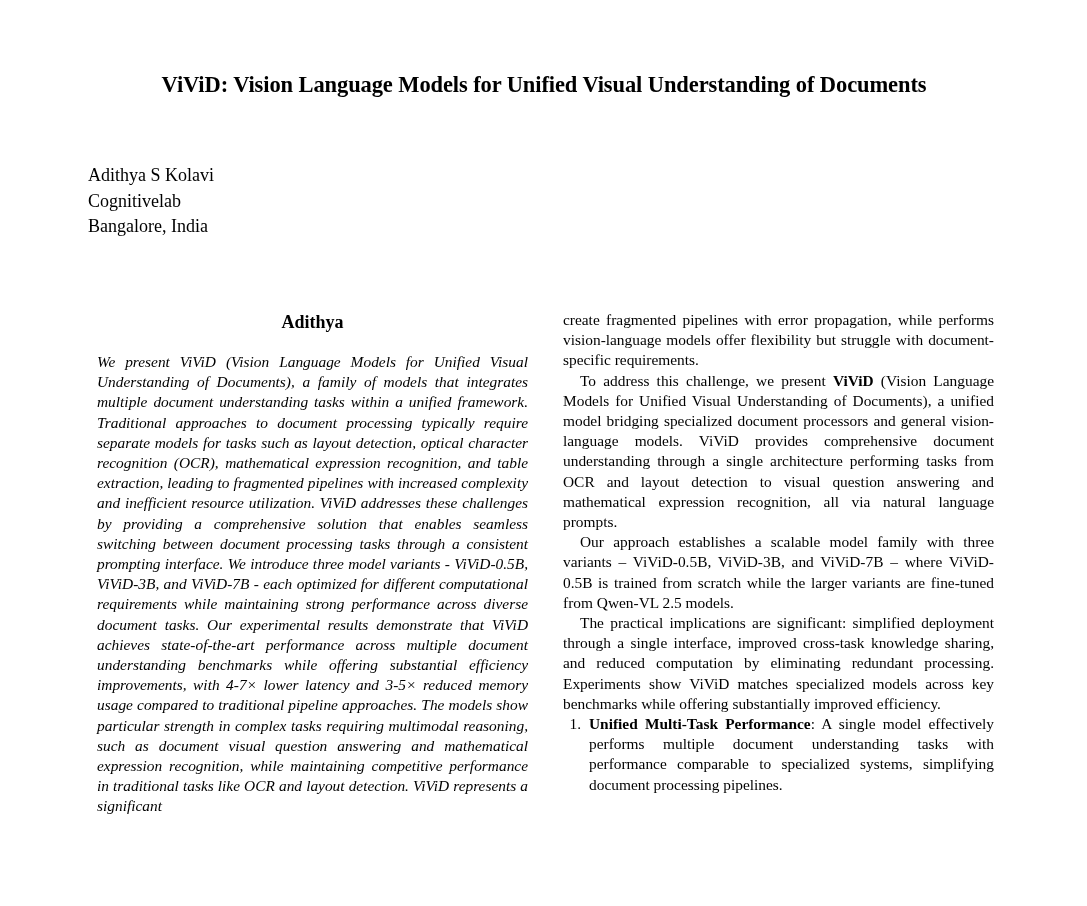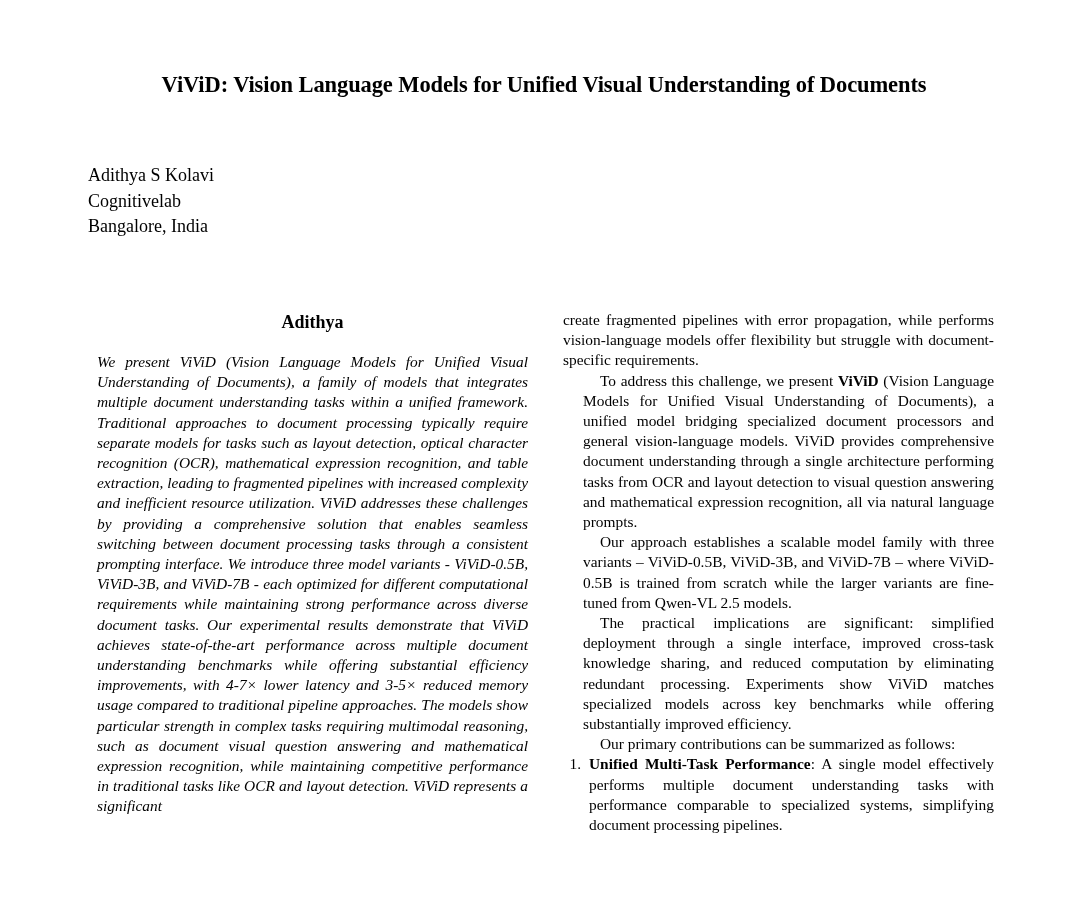--- a/index.html
+++ b/index.html
@@ -89,21 +89,21 @@
   }
 
   .body-col p {
     margin: 0;
     font-size: 15.4px;
     line-height: 20.2px;
     text-align: justify;
     text-justify: inter-word;
     font-family: "Liberation Serif", "DejaVu Serif", serif;
   }
-  .body-col p.indent { text-indent: 17px; margin-left: 20px; }
+  .body-col p.indent { text-indent: 17px; }
 
   .body-col ol {
     margin: 0;
     padding: 0 0 0 22px;
     list-style-position: outside;
   }
   .body-col ol li {
     font-size: 15.4px;
     line-height: 20.2px;
     text-align: justify;
@@ -135,20 +135,19 @@
 
   <div class="col col-right body-col">
     <p>create fragmented pipelines with error propagation, while performs vision-language models offer flexibility but struggle with document-specific requirements.</p>
 
     <p class="indent"><span>To address this challenge, we present </span><b>ViViD</b><span> (Vision Language Models for Unified Visual Understanding of Documents), a unified model bridging specialized document processors and general vision-language models. ViViD provides comprehensive document understanding through a single architecture performing tasks from OCR and layout detection to visual question answering and mathematical expression recognition, all via natural language prompts.</span></p>
 
     <p class="indent">Our approach establishes a scalable model family with three variants – ViViD-0.5B, ViViD-3B, and ViViD-7B – where ViViD-0.5B is trained from scratch while the larger variants are fine-tuned from Qwen-VL 2.5 models.</p>
 
     <p class="indent">The practical implications are significant: simplified deployment through a single interface, improved cross-task knowledge sharing, and reduced computation by eliminating redundant processing. Experiments show ViViD matches specialized models across key benchmarks while offering substantially improved efficiency.</p>
 
-    <p class="indent">Our primary contributions can be summarized as follows:</p>
 
     <ol>
       <li><b>Unified Multi-Task Performance</b><span>: A single model effectively performs multiple document understanding tasks with performance comparable to specialized systems, simplifying document processing pipelines.</span></li>
     </ol>
   </div>
 
 </div>
 
 </body></html>

